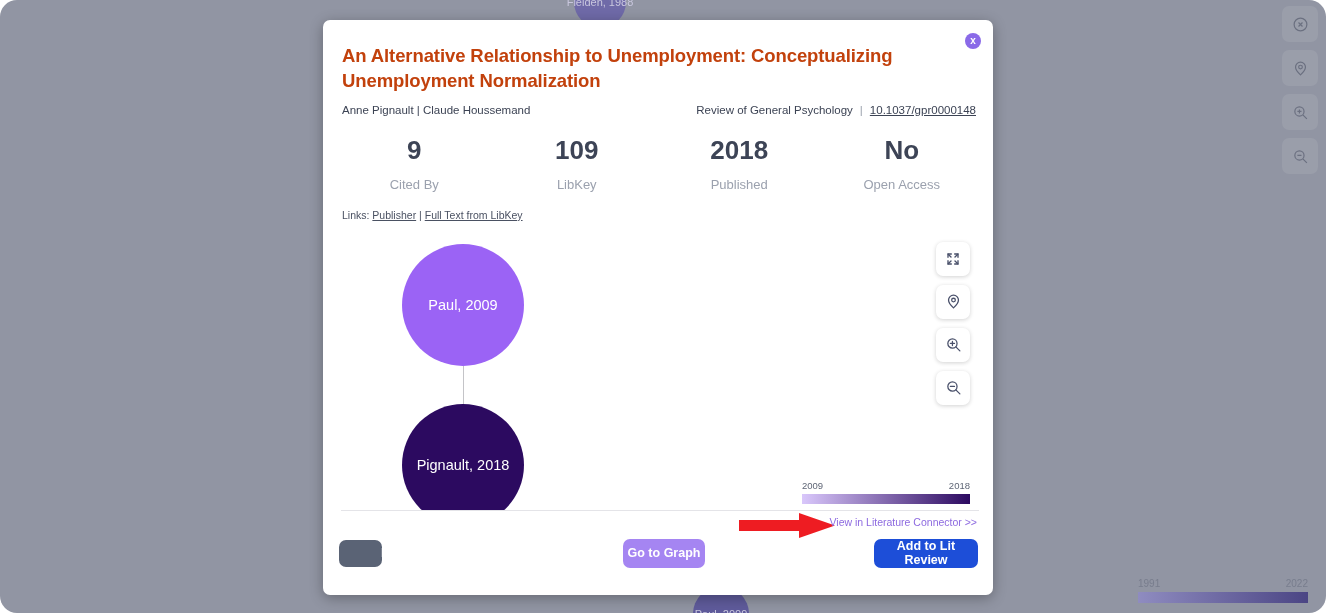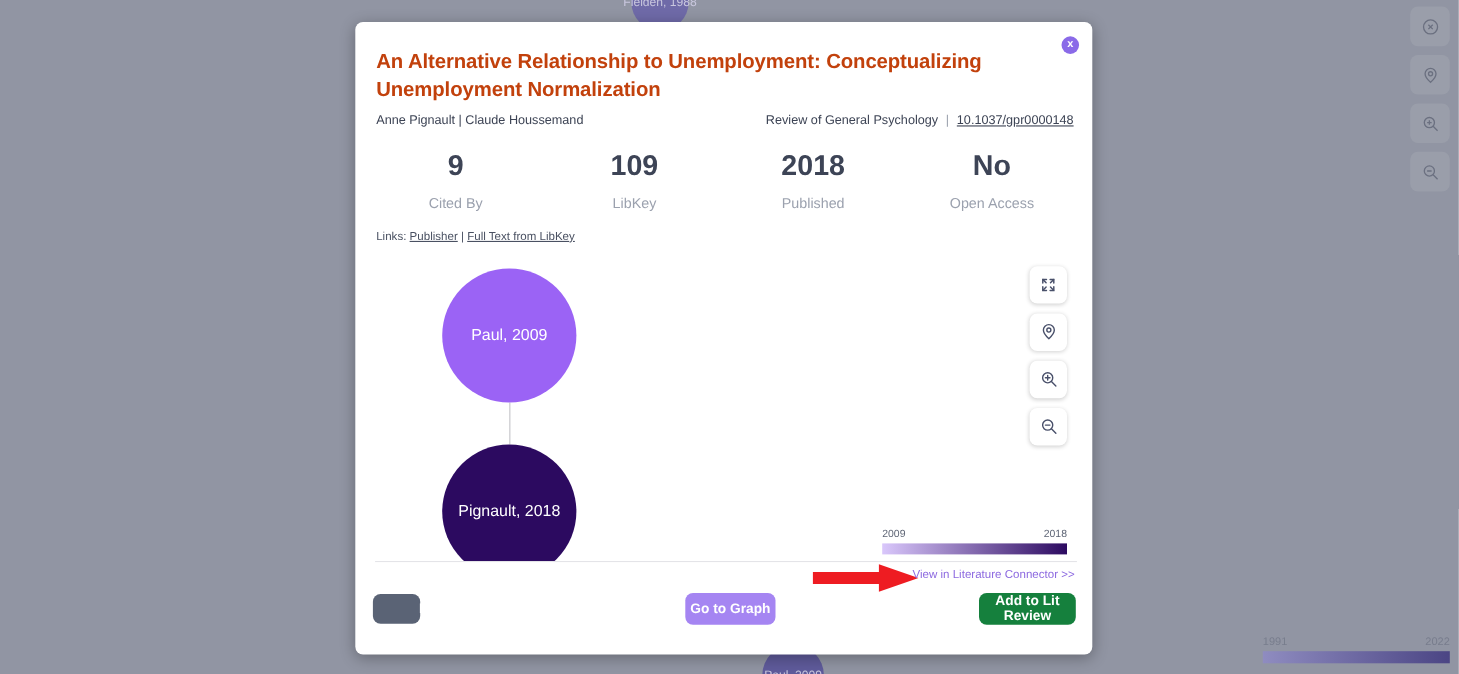--- a/index.html
+++ b/index.html
@@ -11,40 +11,41 @@
     overflow: hidden;
     font-family: "Liberation Sans", sans-serif;
   }
 
   
   #backdrop {
     position: absolute;
     inset: 0;
     background: #9195a3;
     overflow: hidden;
+    border-radius: 17px;
   }
 
   .bg-node {
     position: absolute;
     border-radius: 50%;
     background: #6f6aa8;
     display: flex;
     align-items: center;
     justify-content: center;
     color: #c9c7de;
     font-size: 11px;
     white-space: nowrap;
   }
   #bg-node-top  { left: 574px; top: -24px; width: 52px; height: 52px; }
   #bg-node-bot  { left: 693px; top: 586px; width: 56px; height: 56px; background:#5f5b9b; }
 
   
   #bg-legend {
     position: absolute;
-    right: 8px;
+    right: 18px;
     bottom: 10px;
     width: 170px;
   }
   #bg-legend .bg-legend-labels {
     display: flex;
     justify-content: space-between;
     font-size: 10px;
     color: #787d8d;
     margin-bottom: 3px;
   }
@@ -256,21 +257,21 @@
     border-radius: 7px;
     color: #fff;
     font-family: "Liberation Sans", sans-serif;
     font-size: 12.5px;
     font-weight: bold;
     cursor: pointer;
     padding: 0;
   }
   #back-button      { width: 43px; height: 27px; background: #5a6375; padding-left: 42px; }
   #goto-graph-button{ width: 82px; height: 29px; background: #a585f2; margin-left: 241px; }
-  #add-lit-button   { width: 88px; height: 29px; background: #15803d; margin-left: auto; }
+  #add-lit-button   { width: 104px; height: 29px; background: #1d4ed8; margin-left: auto; }
 </style>
 </head>
 <body>
 
 <div id="backdrop">
 
   <div class="bg-node" id="bg-node-top">Fielden, 1988</div>
   <div class="bg-node" id="bg-node-bot">Paul, 2009</div>
 
   <div id="bg-legend">

